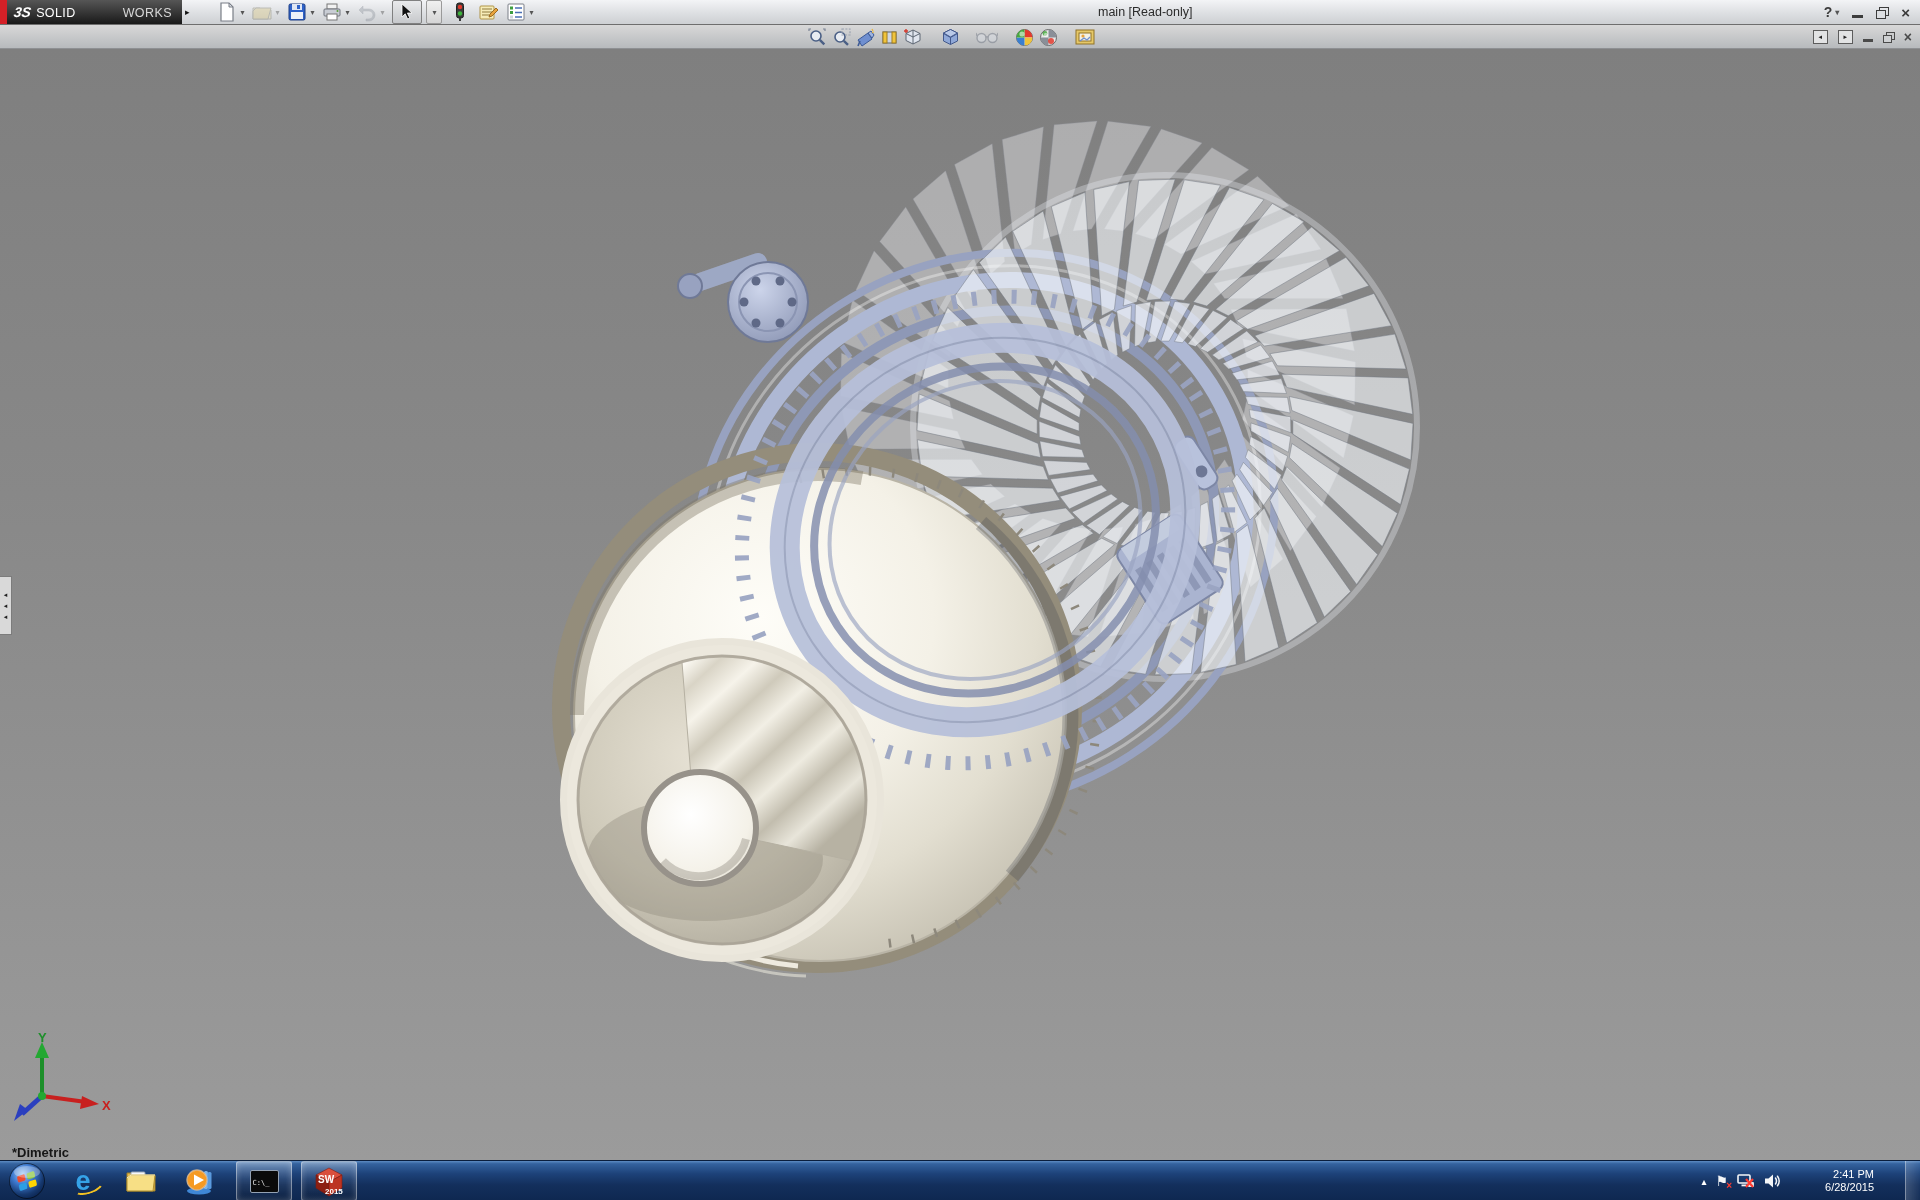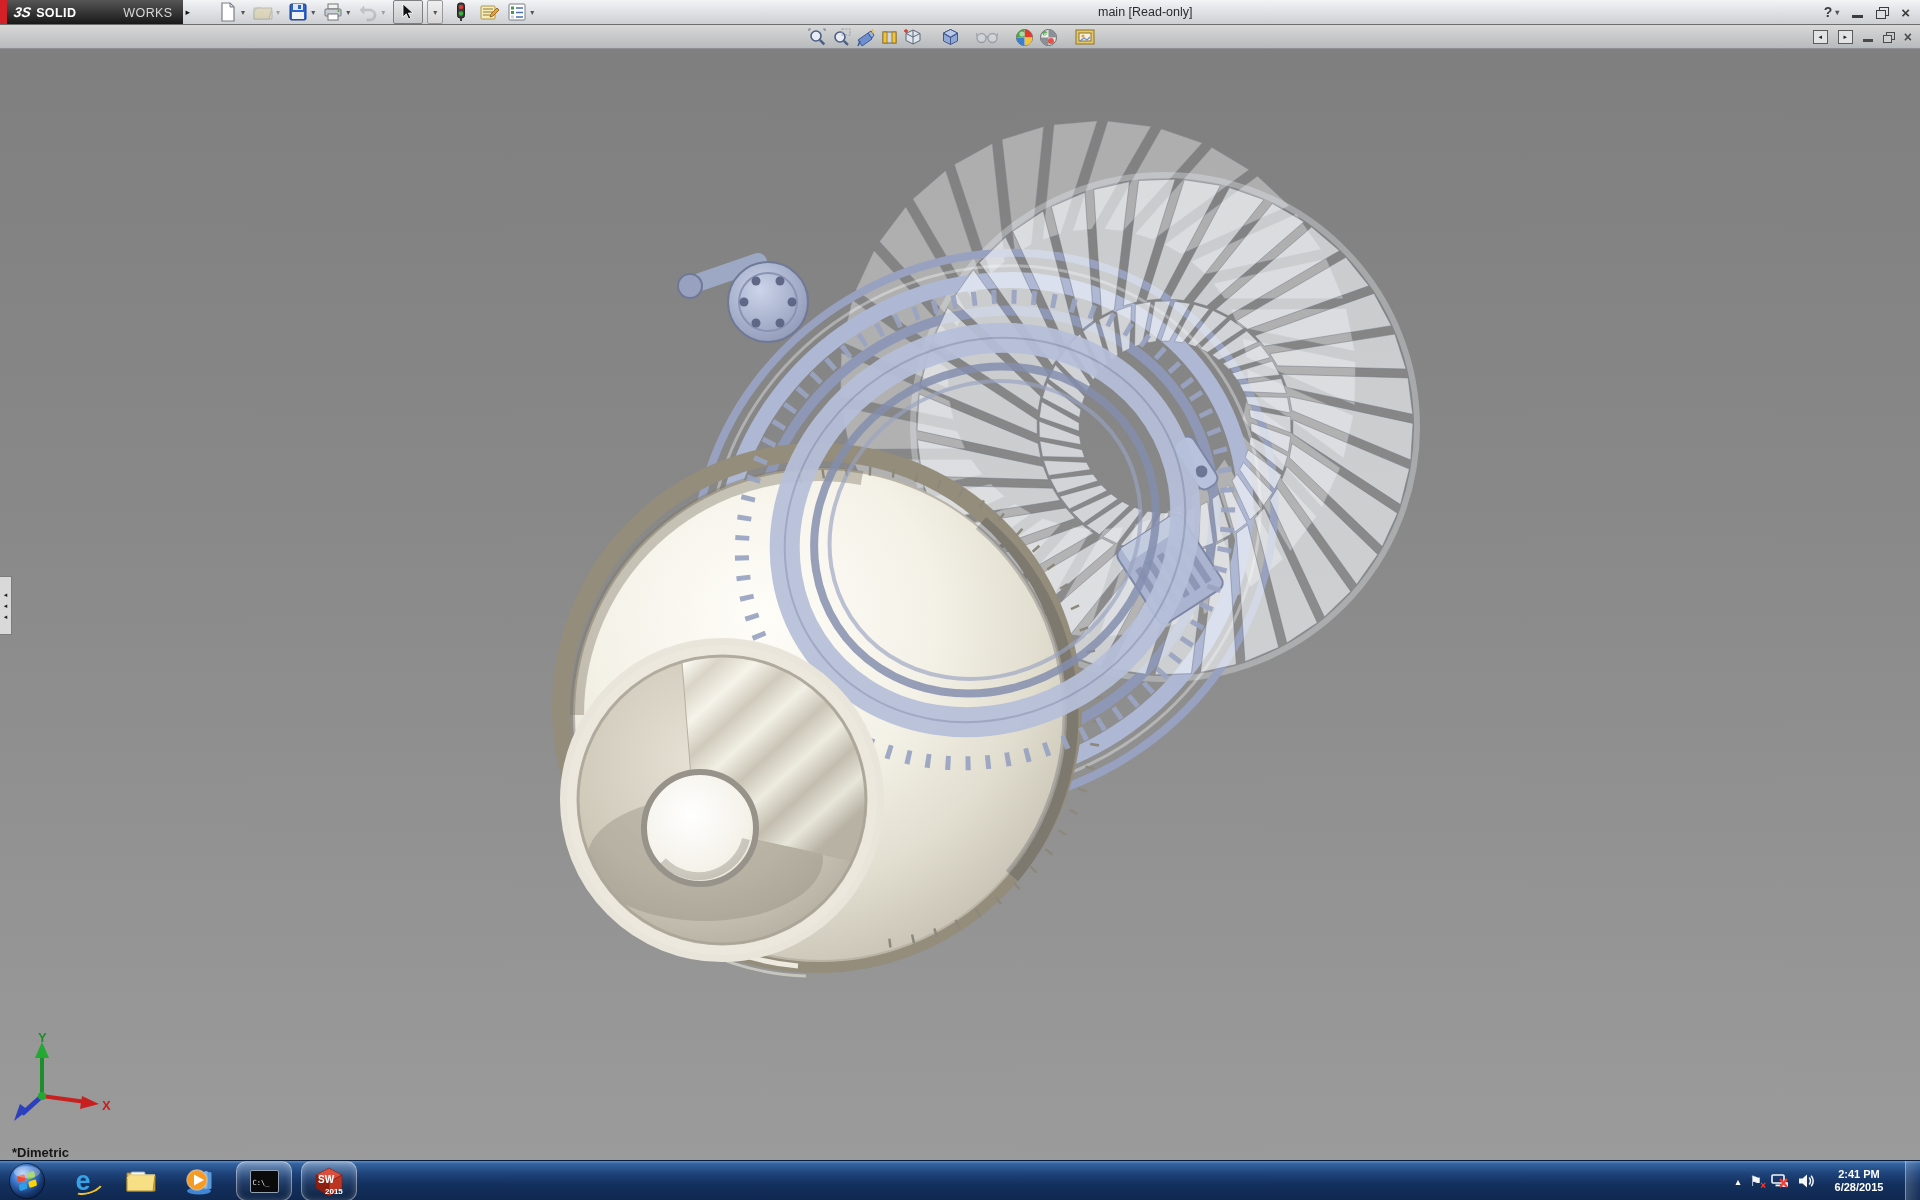--- a/index.html
+++ b/index.html
@@ -7,21 +7,21 @@
     font-family:"Liberation Sans",sans-serif;-webkit-user-select:none;user-select:none;}
 
   
   .titlebar{position:absolute;left:0;top:0;width:1920px;height:24px;
     background:linear-gradient(#f3f4f6,#dddfe2 55%,#cdd0d3);
     border-bottom:1px solid #6e6e6e;display:flex;align-items:center;}
   .brand-stripe{width:7px;height:24px;background:#d42027;}
   .brand-block{height:24px;background:linear-gradient(#565656,#191919);
     color:#fff;display:flex;align-items:center;padding:0 10px 0 7px;gap:5px;}
   .brand-prefix{font-style:italic;font-weight:bold;font-size:14px;transform:skewX(-8deg);}
-  .brand-solid{font-weight:bold;font-size:12.5px;letter-spacing:.4px;}
+  .brand-solid{font-weight:normal;font-size:12.5px;letter-spacing:.4px;}
   .brand-works{font-weight:normal;font-size:12.5px;letter-spacing:.4px;color:#d8d8d8;margin-left:47px;}
   .brand-arrow{color:#111;font-size:9px;margin-left:3px;cursor:pointer;}
   .tb-icons{display:flex;align-items:center;gap:8px;margin-left:28px;}
   .tbtn{display:flex;align-items:center;gap:3px;cursor:pointer;}
   .tbtn .glyph{width:20px;height:20px;display:block;}
   .drop{font-size:8px;color:#555;}
   .dim{opacity:.45;}
   .sel-box{width:28px;height:22px;border:1px solid #808080;border-radius:2px;
     background:linear-gradient(#e9eaec,#c6c8cb);display:flex;align-items:center;justify-content:center;}
   .sel-drop{width:14px;height:22px;border:1px solid #9a9a9a;border-radius:2px;margin-left:1px;
@@ -60,36 +60,36 @@
   .left-tab span{font-size:7px;line-height:6px;color:#222;}
   .orientation{position:absolute;left:12px;bottom:0px;font-size:13px;font-weight:600;color:#161616;}
   .triad{position:absolute;left:6px;bottom:38px;}
 
   
   .taskbar{position:absolute;left:0;top:1160px;width:1920px;height:40px;
     background:linear-gradient(#5d8cc3 0%,#34629e 7%,#1d4279 32%,#132f5c 60%,#0e2750 100%);
     border-top:1px solid #0a1e3c;display:flex;align-items:center;}
   .orb{margin-left:8px;width:38px;height:38px;cursor:pointer;}
   .tk-ico{width:46px;height:40px;display:flex;align-items:center;justify-content:center;cursor:pointer;}
-  .tk-active{width:54px;height:38px;margin:0 1px;border:1px solid rgba(255,255,255,.45);border-radius:10px;
+  .tk-active{width:54px;height:38px;margin:0 1px;border:1px solid rgba(255,255,255,.45);border-radius:3px;
     background:linear-gradient(rgba(255,255,255,.30),rgba(255,255,255,.08) 45%,rgba(0,0,0,.18));
     box-shadow:inset 0 0 6px rgba(255,255,255,.25);display:flex;align-items:center;justify-content:center;cursor:pointer;}
   .ie-e{position:relative;font-size:27px;font-weight:bold;color:#35a3e8;line-height:1;}
   .ie-e::after{content:"";position:absolute;left:-3px;top:9px;width:28px;height:13px;border:2.5px solid transparent;
     border-bottom-color:#f3c222;border-radius:50%;transform:rotate(-18deg);}
   .cmd-ico{width:27px;height:21px;background:#0a0a0a;border:1px solid #94a2b4;border-radius:2px;overflow:hidden;}
   .cmd-bar{height:4px;background:linear-gradient(#e7ebf2,#b9c2cf);}
   .cmd-txt{font-family:"DejaVu Sans Mono",monospace;font-size:7px;color:#e8e8e8;padding:1px 2px;line-height:7px;}
   .sw-wrap{position:relative;width:30px;height:31px;}
   .tray{position:absolute;right:0;top:0;height:40px;display:flex;align-items:center;gap:9px;}
   .tray-expand{color:#fff;font-size:10px;cursor:pointer;}
   .tray-flag{position:relative;color:#f4f6f8;font-size:14px;cursor:pointer;line-height:1;}
   .tray-badge{position:absolute;right:-4px;bottom:-3px;color:#ff3b30;font-size:10px;font-weight:bold;}
   .tray-ico{cursor:pointer;display:flex;align-items:center;}
-  .clock{width:64px;text-align:center;color:#fff;font-size:11px;line-height:13px;cursor:pointer;margin:0 3px;font-weight:bold;}
+  .clock{width:64px;text-align:right;color:#fff;font-size:11px;line-height:13px;cursor:pointer;margin:0 20px;}
   .show-desktop{width:14px;height:40px;margin-left:2px;border-left:1px solid rgba(255,255,255,.45);
     background:linear-gradient(90deg,rgba(255,255,255,.18),rgba(255,255,255,.03));cursor:pointer;}
 </style>
 </head>
 <body>
 
 <div class="screen">
 
   <div class="titlebar">
     <div class="brand-stripe"></div>

